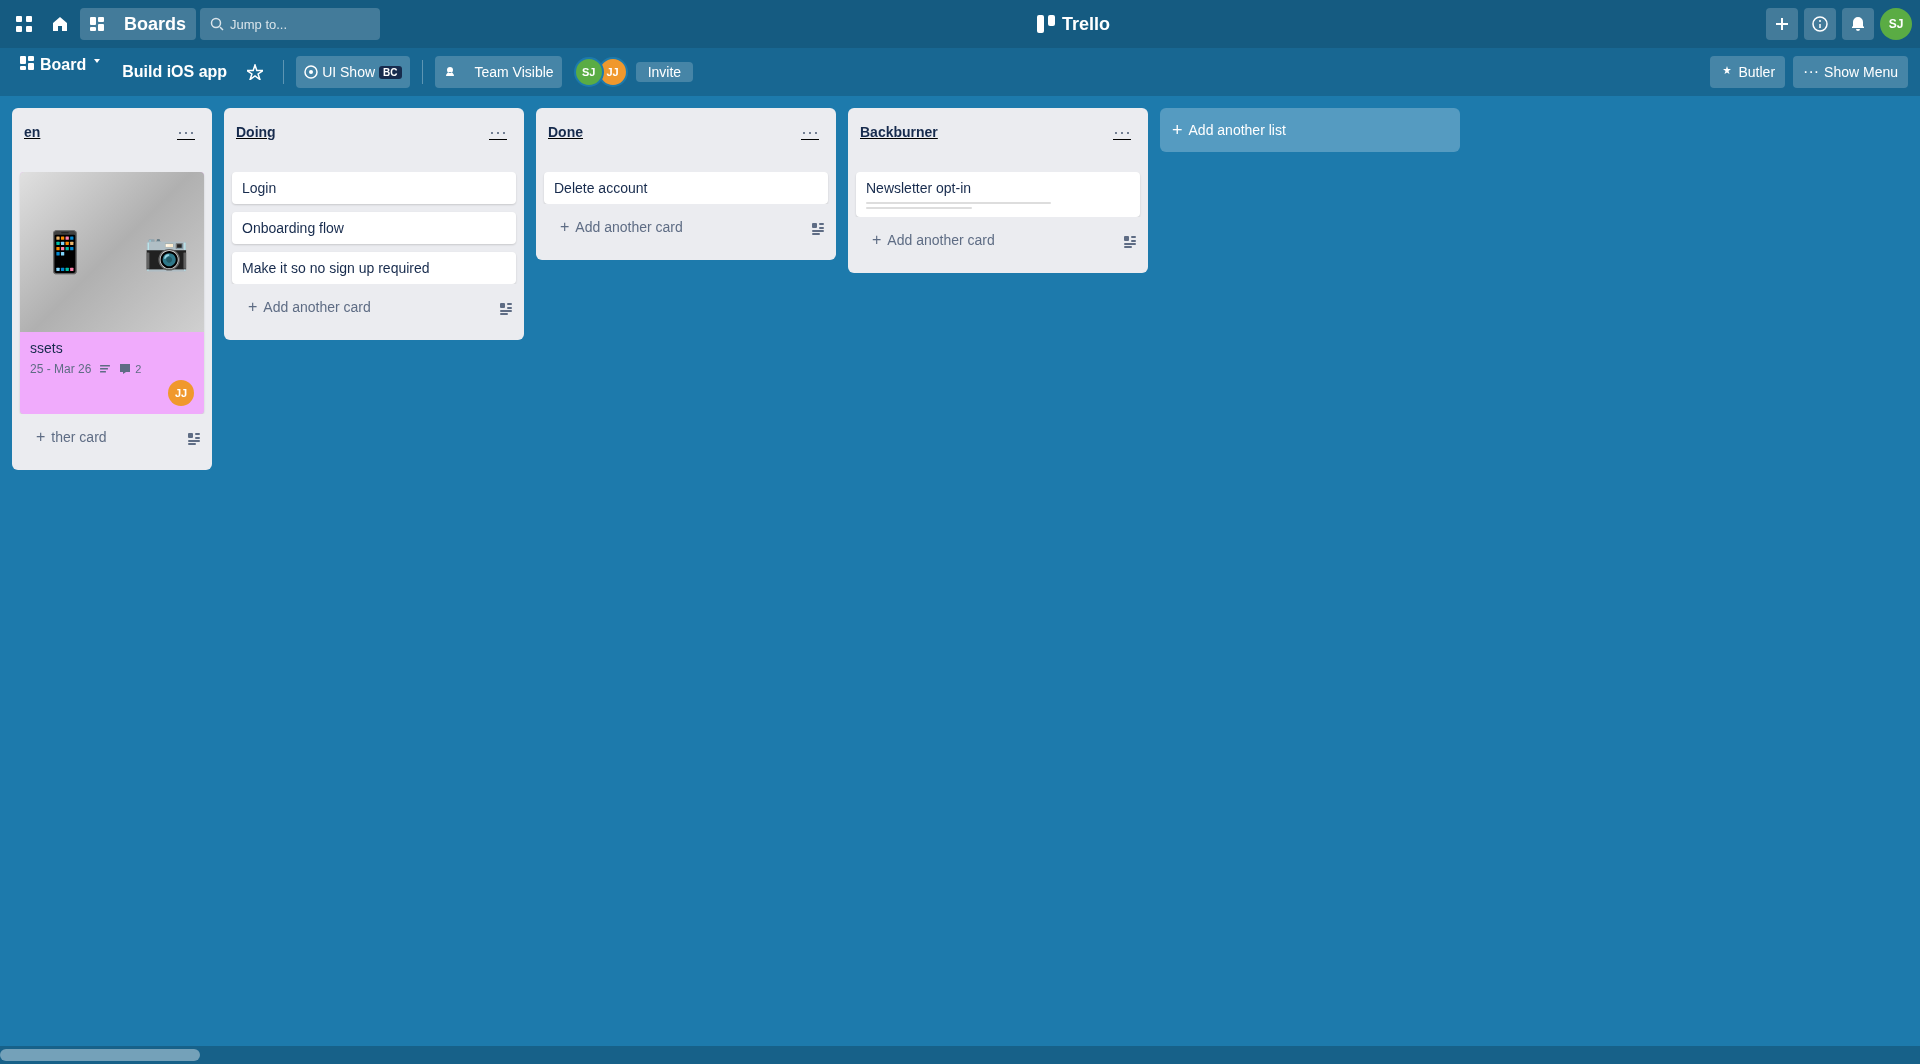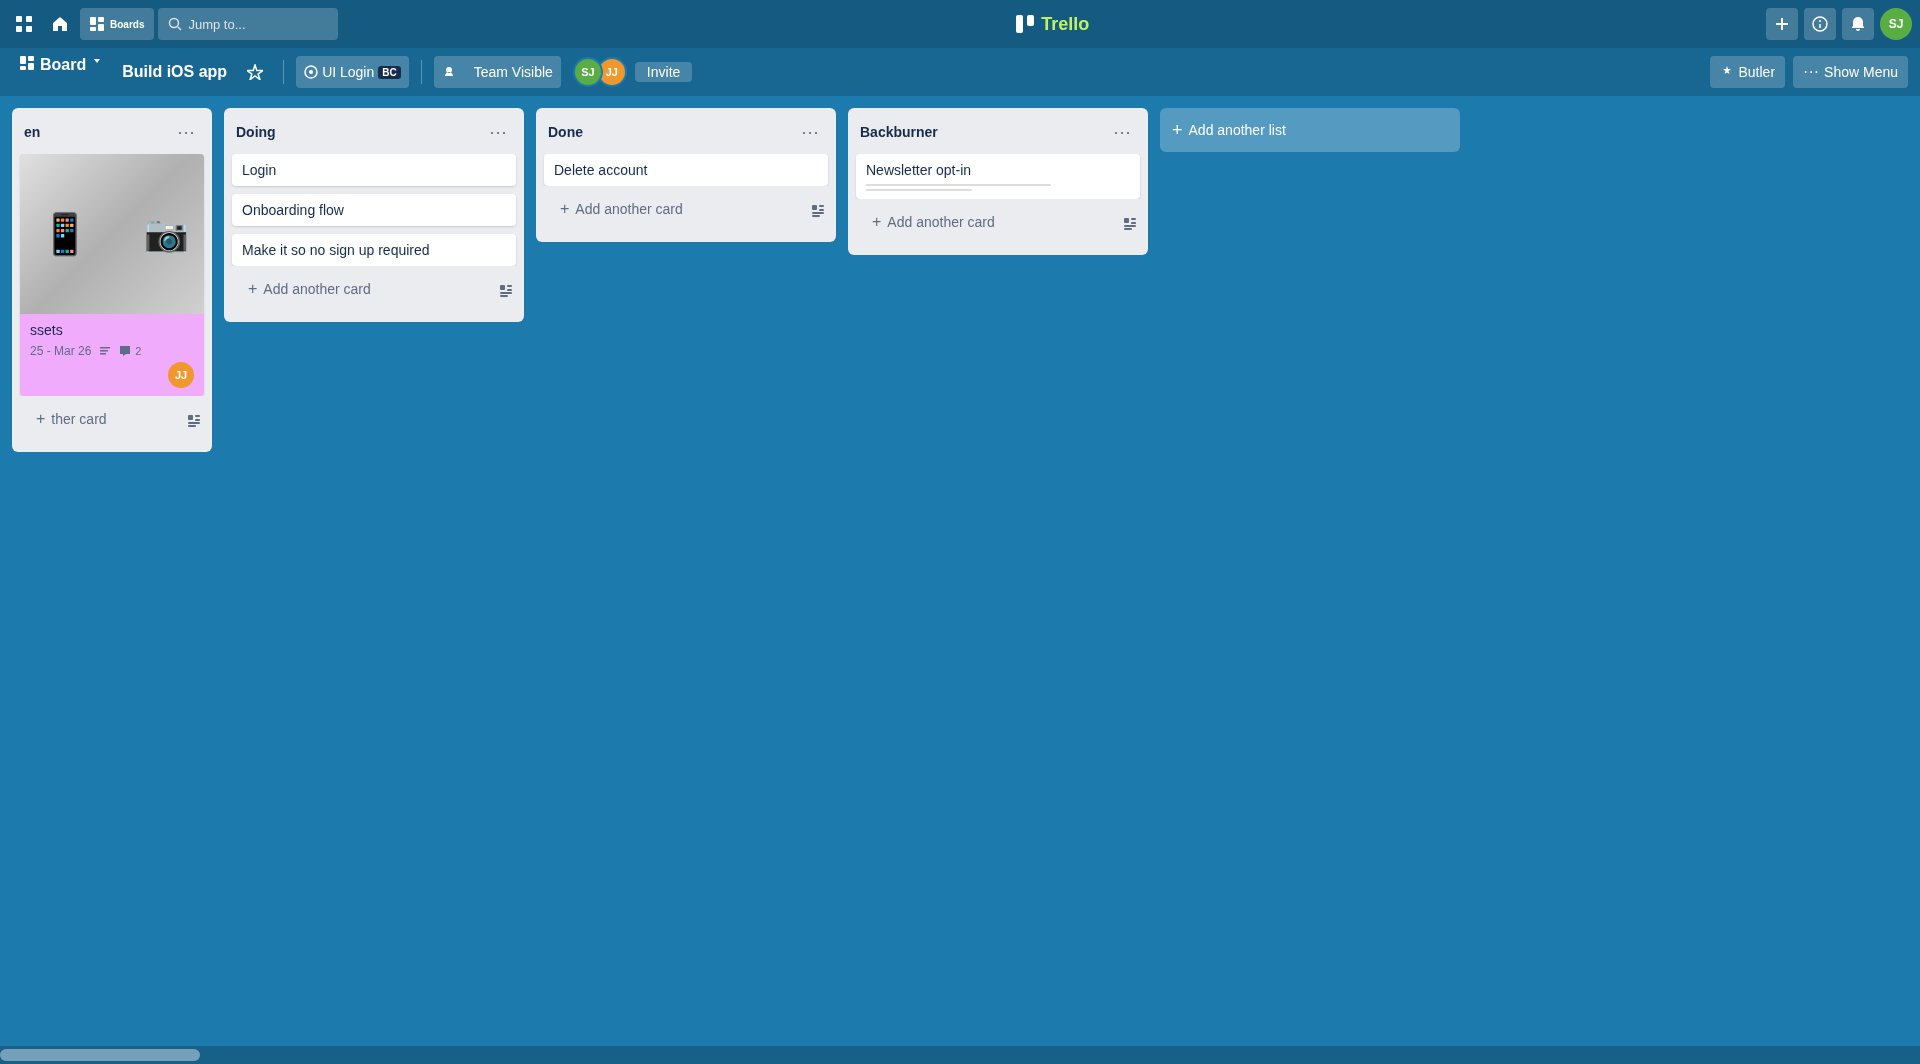--- a/index.html
+++ b/index.html
@@ -28,29 +28,29 @@
       width: 32px; height: 32px;
       border-radius: 4px;
       border: none;
       background: transparent;
       color: white;
       cursor: pointer;
       display: flex; align-items: center; justify-content: center;
       font-size: 18px;
     }
     .nav-boards-btn {
-      display: flex; align-items: center; gap: 6px;
+      display: flex; align-items: center; gap: 20px;
       height: 32px;
       border-radius: 4px;
       border: none;
       background: rgba(255,255,255,0.2);
       color: white;
       cursor: pointer;
       padding: 0 10px;
-      font-size: 10px;
+      font-size: 18px;
       font-weight: 600;
     }
     .nav-search {
       display: flex; align-items: center; gap: 6px;
       height: 32px;
       border-radius: 4px;
       background: rgba(255,255,255,0.2);
       padding: 0 10px;
       color: rgba(255,255,255,0.8);
       font-size: 14px;
@@ -227,21 +227,22 @@
       width: 300px;
       min-width: 300px;
       max-height: 100%;
       display: flex;
       flex-direction: column;
     }
     .list-header {
       display: flex;
       align-items: center;
       justify-content: space-between;
-      padding: 10px 12px 8px;
+      padding: 10px 12px 26px;
+      text-decoration: underline;
     }
     .list-title {
       font-size: 14px;
       font-weight: 700;
       color: #172b4d;
       flex: 1;
     }
     .list-menu-btn {
       width: 28px; height: 28px;
       border-radius: 4px;
@@ -470,21 +471,21 @@
       <line x1="10" y1="10" x2="13" y2="13" stroke="rgba(255,255,255,0.8)" stroke-width="1.5"></line>
     </svg>
     <span style="color:rgba(255,255,255,0.8);font-size:13px;">Jump to...</span>
   </div>
 
   <div class="nav-center">
     <svg width="20" height="20" viewBox="0 0 20 20" fill="white">
       <rect x="1" y="1" width="7" height="18" rx="2"></rect>
       <rect x="12" y="1" width="7" height="11" rx="2"></rect>
     </svg>
-    <span style="font-size:18px;font-weight:700;color:#bef264;">Trello</span>
+    <span style="font-size:18px;font-weight:700;color:#ffffff;">Trello</span>
   </div>
 
   <div class="nav-right">
     <button class="nav-right-btn" style="border-radius:4px;">
       <svg width="16" height="16" viewBox="0 0 16 16" fill="white">
         <line x1="8" y1="2" x2="8" y2="14" stroke="white" stroke-width="2"></line>
         <line x1="2" y1="8" x2="14" y2="8" stroke="white" stroke-width="2"></line>
       </svg>
     </button>
     <button class="nav-right-btn" style="border-radius:4px;">
@@ -523,21 +524,21 @@
     <svg width="16" height="16" viewBox="0 0 16 16" fill="none" stroke="white" stroke-width="1.5">
       <path d="M8 1l1.8 5.5H16l-4.9 3.5 1.8 5.5L8 12l-4.9 3.5 1.8-5.5L0 6.5h6.2z"></path>
     </svg>
   </button>
   <div class="divider-v"></div>
   <button class="ui-feed-btn">
     <svg width="14" height="14" viewBox="0 0 14 14" fill="white">
       <circle cx="7" cy="7" r="6" stroke="white" stroke-width="1.5" fill="none"></circle>
       <circle cx="7" cy="7" r="2" fill="white"></circle>
     </svg>
-    <span>UI Login</span>
+    <span>UI Show</span>
     <span class="ui-feed-badge">BC</span>
   </button>
   <div class="divider-v"></div>
   <button class="team-visible-btn">
     <svg width="14" height="14" viewBox="0 0 14 14" fill="white">
       <path d="M7 2a3 3 0 1 0 0 6 3 3 0 0 0 0-6zM3 11c0-2.2 1.8-4 4-4s4 1.8 4 4H3z" fill="white"></path>
     </svg>
     <span>Team Visible</span>
   </button>
   <div class="avatar-group">

